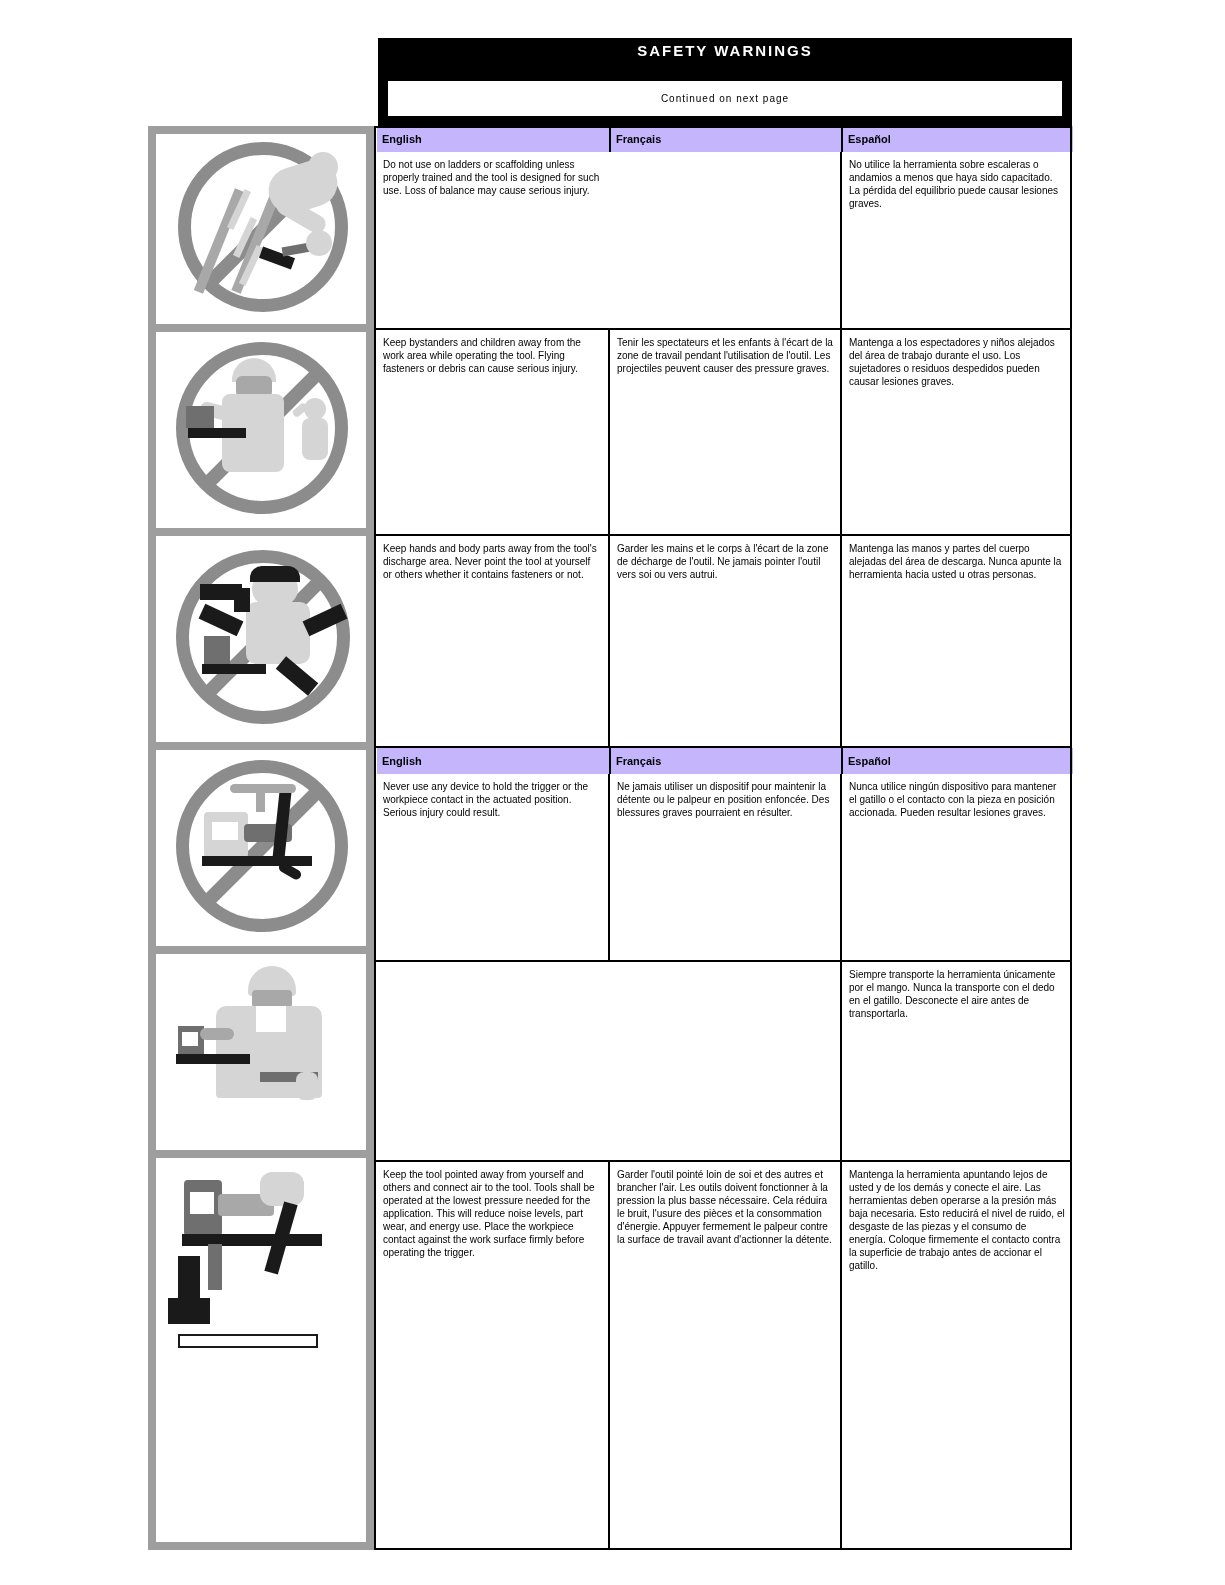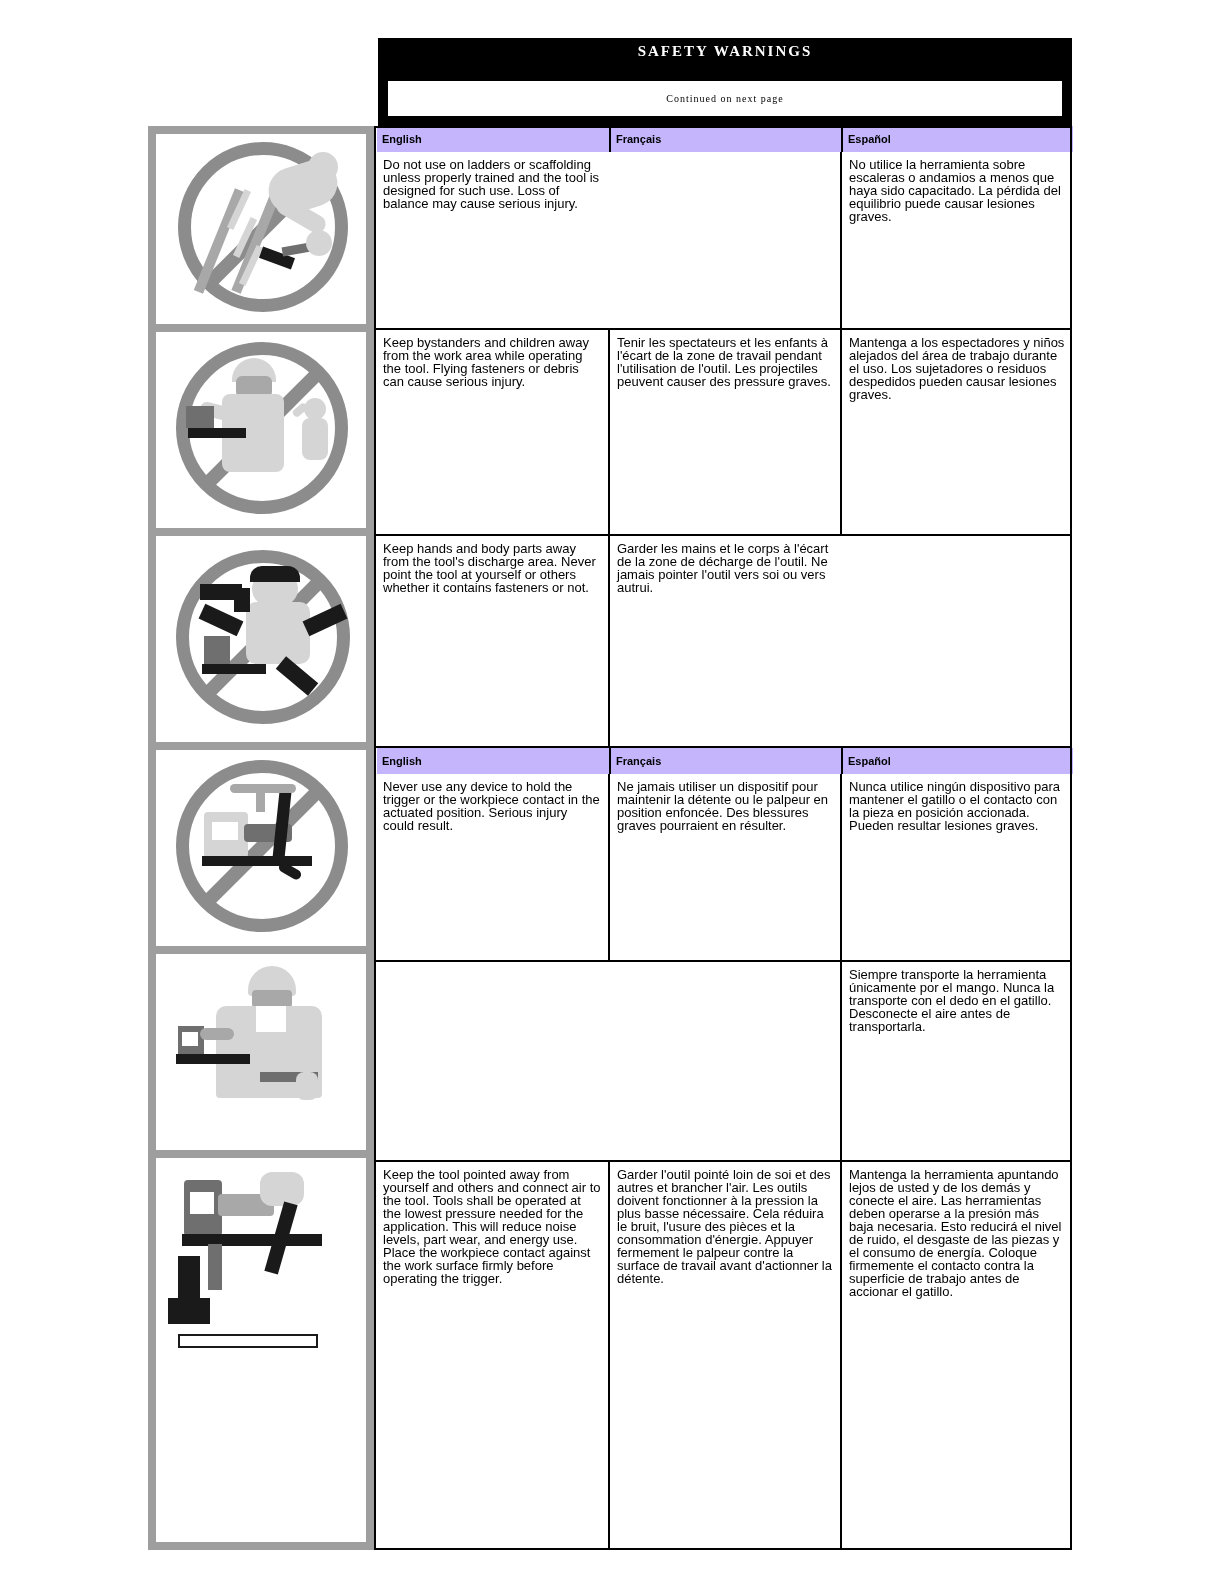--- a/index.html
+++ b/index.html
@@ -17,21 +17,20 @@
 
   
   .banner {
     position: absolute;
     left: 378px;
     top: 38px;
     width: 694px;
     height: 88px;
     background: #000000;
     box-sizing: border-box;
-    font-family: Liberation Serif, serif;
   }
   .banner-inner {
     position: absolute;
     left: 10px;
     top: 43px;
     width: 674px;
     height: 35px;
     background: #ffffff;
     box-sizing: border-box;
   }
@@ -117,21 +116,21 @@
     left: 0;
     width: 696px;
     box-sizing: border-box;
     border-bottom: 2px solid #000;
   }
   .row .cell {
     position: absolute;
     top: 0;
     bottom: 0;
     box-sizing: border-box;
-    font-size: 13px;
+    font-size: 10px;
     color: #000;
     padding: 6px 7px 6px 7px;
     line-height: 13px;
   }
   .cell.c1 { left: 0;    width: 232px; }
   .cell.c2 { left: 232px; width: 232px; border-left: 2px solid #000; }
   .cell.c3 { left: 464px; width: 232px; border-left: 2px solid #000; }
 
   .table-outline {
     position: absolute;
@@ -292,20 +291,21 @@
 
     <div class="row" style="top:204px;height:206px;">
       <div class="cell c1">Keep bystanders and children away from the work area while operating the tool. Flying fasteners or debris can cause serious injury.</div>
       <div class="cell c2">Tenir les spectateurs et les enfants à l'écart de la zone de travail pendant l'utilisation de l'outil. Les projectiles peuvent causer des pressure graves.</div>
       <div class="cell c3">Mantenga a los espectadores y niños alejados del área de trabajo durante el uso. Los sujetadores o residuos despedidos pueden causar lesiones graves.</div>
     </div>
 
     <div class="row" style="top:410px;height:212px;">
       <div class="cell c1">Keep hands and body parts away from the tool's discharge area. Never point the tool at yourself or others whether it contains fasteners or not.</div>
       <div class="cell c2">Garder les mains et le corps à l'écart de la zone de décharge de l'outil. Ne jamais pointer l'outil vers soi ou vers autrui.</div>
+      <div class="cell c3">Mantenga las manos y partes del cuerpo alejadas del área de descarga. Nunca apunte la herramienta hacia usted u otras personas.</div>
     </div>
 
     <div class="hdr-band" style="top:622px;">
       <div class="hcell c1">English</div>
       <div class="hcell c2">Français</div>
       <div class="hcell c3">Español</div>
     </div>
 
     <div class="row" style="top:648px;height:188px;">
       <div class="cell c1">Never use any device to hold the trigger or the workpiece contact in the actuated position. Serious injury could result.</div>

